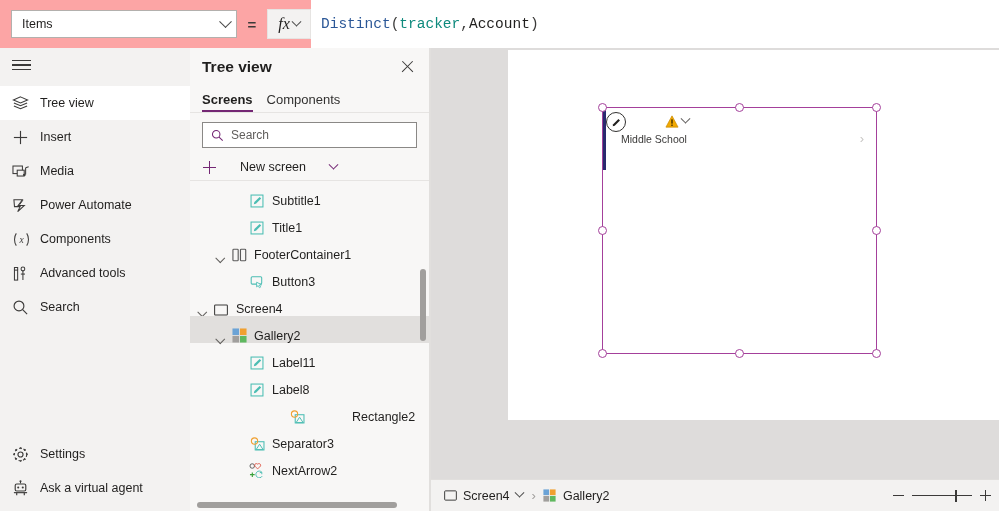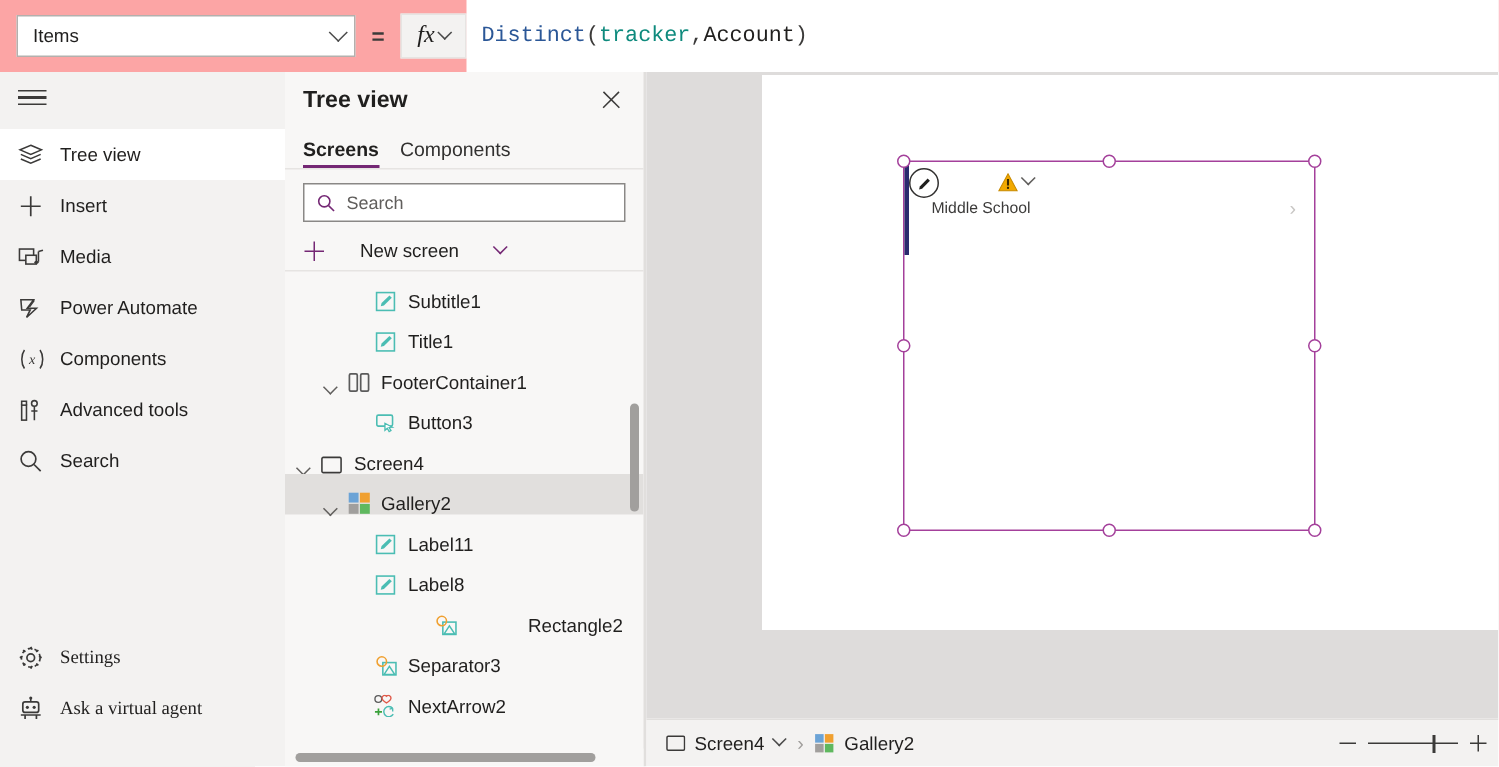--- a/index.html
+++ b/index.html
@@ -77,21 +77,21 @@
   }
   .hamburger {
     height: 34px; display: flex; align-items: center; padding-left: 12px;
     cursor: pointer;
   }
   .hamburger .bars { width: 19px; }
   .hamburger .bars i {
     display: block; height: 1.4px; background: #3b3a39; margin: 3.4px 0;
   }
   .rail-list { flex: 1; padding-top: 4px; }
-  .rail-bottom { padding-bottom: 22px; font-family: Liberation Serif, serif; }
+  .rail-bottom { padding-bottom: 6px; }
   .rail-item {
     height: 34px;
     display: flex; align-items: center;
     padding-left: 12px;
     font-size: 12.5px; color: #201f1e;
     cursor: pointer;
   }
   .rail-item.active { background: #ffffff; }
   .rail-item .ico {
     width: 26px; min-width: 26px;

